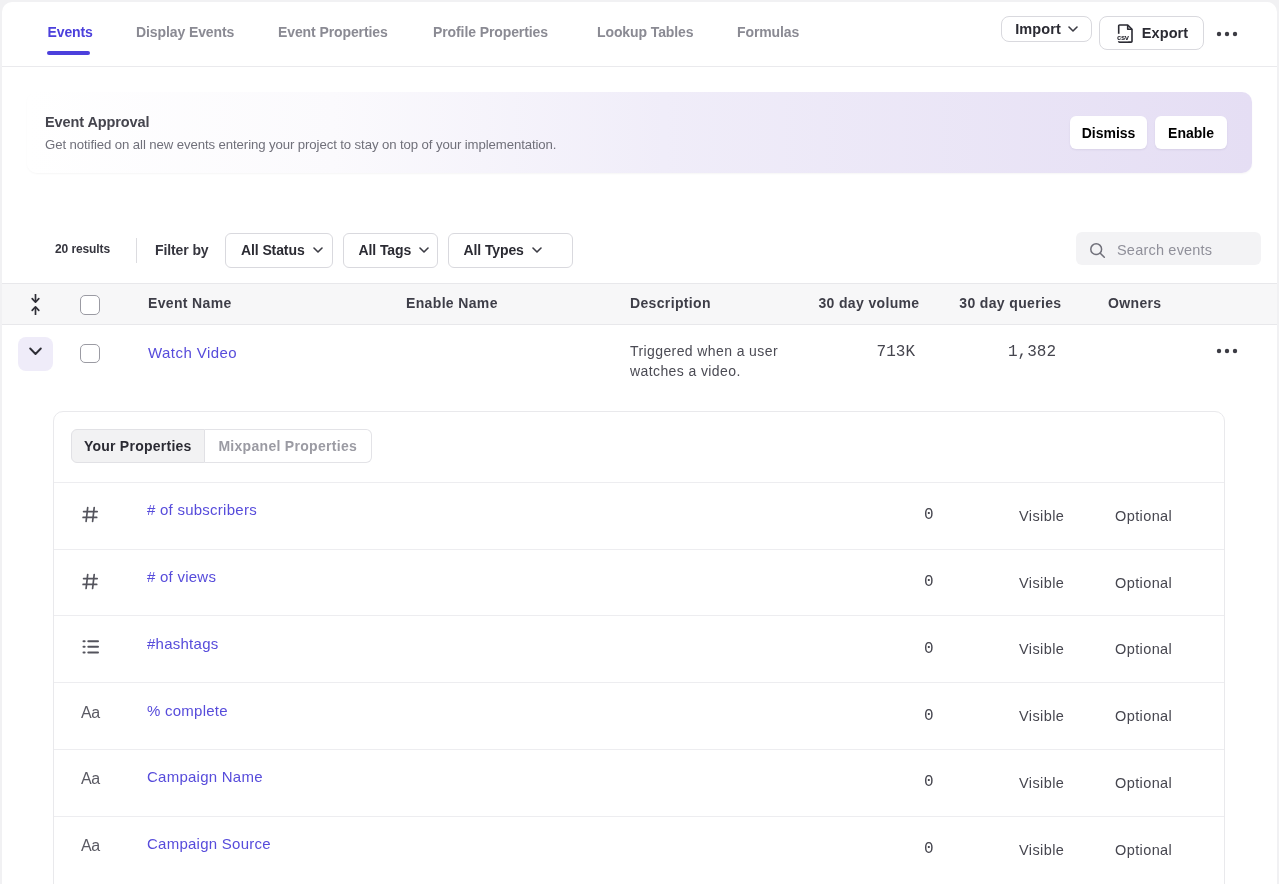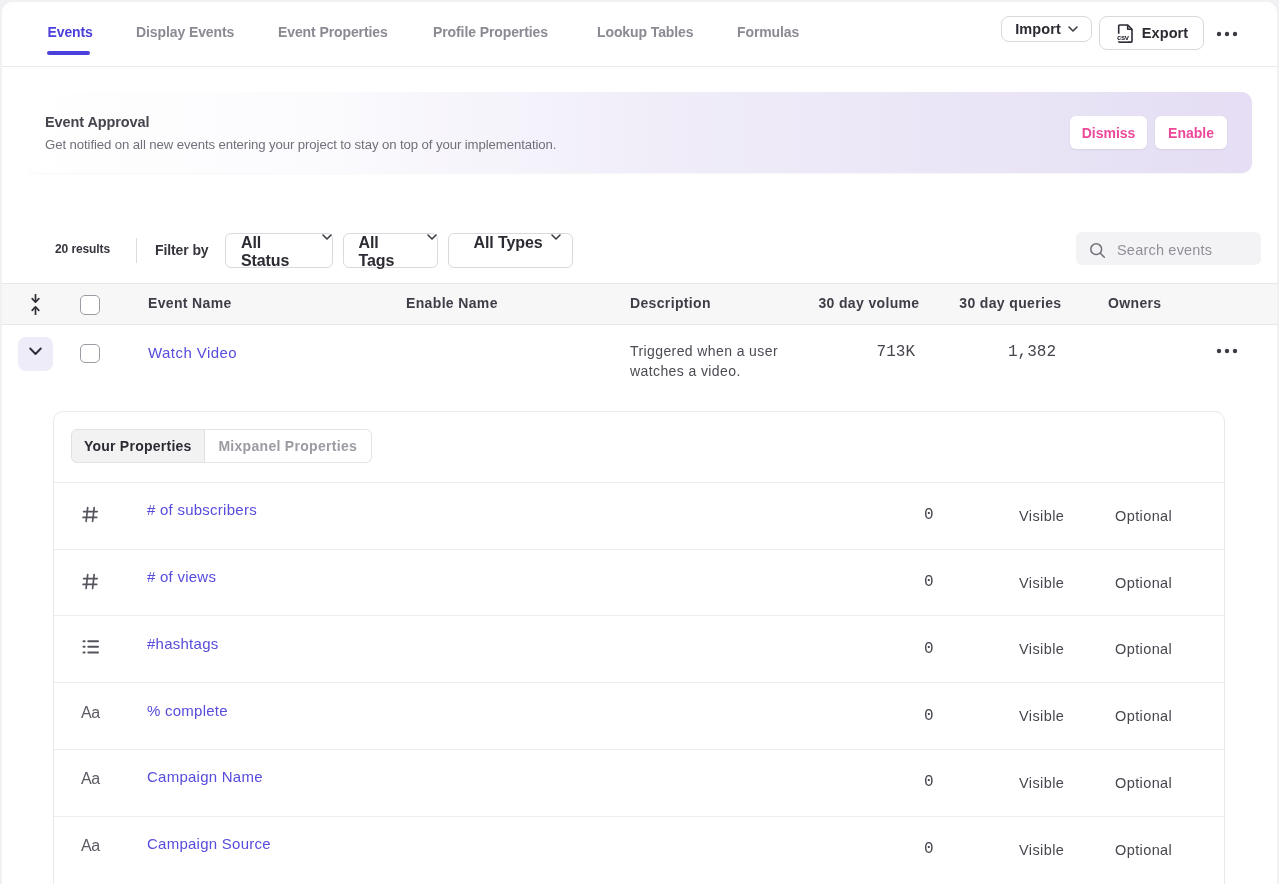--- a/index.html
+++ b/index.html
@@ -13,24 +13,24 @@
   
   .tab { position:absolute; top:24px; font-size:14px; font-weight:700; color:#8a8a93; letter-spacing:-0.1px; white-space:nowrap; }
   .tab.active { color:#4c40dc; }
   .underline { position:absolute; left:47px; top:51px; width:43px; height:3.5px; background:#4c40dc; border-radius:2px; }
   .navborder { position:absolute; left:2px; top:66px; width:1275px; height:1px; background:#eaeaed; }
   .btn { position:absolute; border:1px solid #d9d9de; border-radius:8px; background:#fff; display:flex; align-items:center; justify-content:center; font-size:14.5px; font-weight:700; color:#2b2b33; letter-spacing:0.1px; }
 
   
   .banner { position:absolute; left:27px; top:92px; width:1225px; height:81px; border-radius:10px;
     background:linear-gradient(90deg,#ffffff 0%, #fbfafd 25%, #f0edf9 52%, #e5def4 100%); box-shadow:0 1px 2px rgba(0,0,0,0.04); }
-  .wbtn { position:absolute; top:116px; height:33px; border-radius:6px; background:#fff; display:flex; align-items:center; justify-content:center; font-size:14px; font-weight:700; color:#ec4899; box-shadow:0 1px 2px rgba(40,30,80,0.08); }
-
-  
-  .fbtn { position:absolute; top:232.5px; height:35px; border:1px solid #d9d9de; border-radius:6px; background:#fff; display:flex; align-items:flex-start; font-size:16px; font-weight:700; color:#2b2b33; letter-spacing:-0.1px; }
+  .wbtn { position:absolute; top:116px; height:33px; border-radius:6px; background:#fff; display:flex; align-items:center; justify-content:center; font-size:14px; font-weight:700; color:#000000; box-shadow:0 1px 2px rgba(40,30,80,0.08); }
+
+  
+  .fbtn { position:absolute; top:232.5px; height:35px; border:1px solid #d9d9de; border-radius:6px; background:#fff; display:flex; align-items:center; font-size:14px; font-weight:700; color:#2b2b33; letter-spacing:-0.1px; }
   .chev { display:inline-block; width:10px; height:6px; margin-left:8px; }
 
   
   .thead { position:absolute; left:2px; top:283px; width:1275px; height:42px; background:#f7f7f8; border-top:1px solid #e8e8eb; border-bottom:1px solid #e8e8eb; }
   .th { position:absolute; top:295px; font-size:14px; font-weight:700; color:#3e3e48; letter-spacing:0.35px; white-space:nowrap; }
   .cb { position:absolute; width:20px; height:20px; border:1.5px solid #9b9ba3; border-radius:5px; background:#fff; }
 
   
   .card { position:absolute; left:53px; top:410.5px; width:1172px; height:520px; border:1px solid #e9e9ec; border-radius:10px; background:#fff; }
   .sep { position:absolute; left:54px; width:1170px; height:1px; background:#ededf0; }
@@ -83,21 +83,21 @@
 <div class="fbtn" style="left:225px; width:107.5px; padding-left:15px;">All Status
   <svg class="chev" viewBox="0 0 10 6">
       <path d="M1 1 L5 5 L9 1" fill="none" stroke="#3c3c44" stroke-width="1.6" stroke-linecap="round" stroke-linejoin="round"></path>
     </svg>
 </div>
 <div class="fbtn" style="left:342.5px; width:95px; padding-left:15px;">All Tags
   <svg class="chev" viewBox="0 0 10 6">
       <path d="M1 1 L5 5 L9 1" fill="none" stroke="#3c3c44" stroke-width="1.6" stroke-linecap="round" stroke-linejoin="round"></path>
     </svg>
 </div>
-<div class="fbtn" style="left:447.5px; width:125px; padding-left:25px;">All Types
+<div class="fbtn" style="left:447.5px; width:125px; padding-left:15px;">All Types
   <svg class="chev" viewBox="0 0 10 6">
       <path d="M1 1 L5 5 L9 1" fill="none" stroke="#3c3c44" stroke-width="1.6" stroke-linecap="round" stroke-linejoin="round"></path>
     </svg>
 </div>
 
 <div class="abs" style="left:1076px; top:232px; width:185px; height:33px; border-radius:6px; background:#f3f3f5;"></div>
 <svg class="abs" style="left:1089px; top:241.5px;" width="17" height="17" viewBox="0 0 17 17">
   <circle cx="7.2" cy="7.2" r="5.4" fill="none" stroke="#70707a" stroke-width="1.5"></circle>
   <path d="M11.3 11.3 L15.3 15.3" stroke="#70707a" stroke-width="1.5" stroke-linecap="round"></path>
 </svg>

